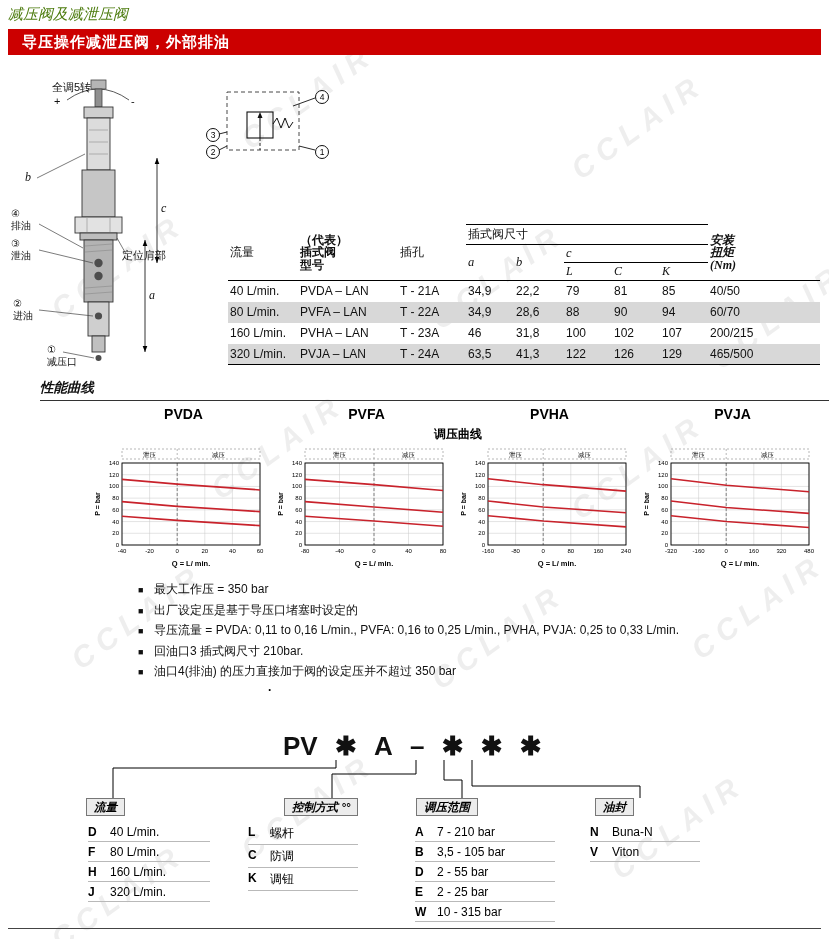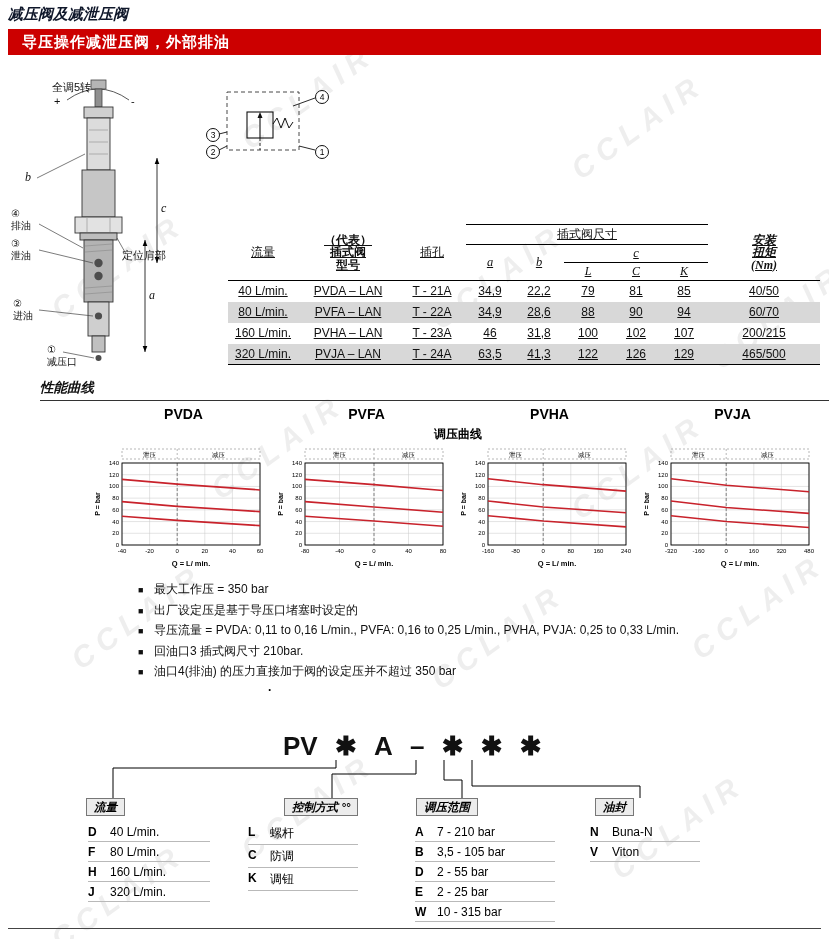--- a/index.html
+++ b/index.html
@@ -5,43 +5,43 @@
   * { margin:0; padding:0; box-sizing:border-box; }
   body { background:#888; font-family:"Liberation Sans", sans-serif; }
   .page { position:relative; width:829px; height:939px; background:#fff; overflow:hidden; margin:0 auto; }
 
   
   .wm { position:absolute; font-size:30px; font-weight:bold; font-style:italic;
         letter-spacing:7px; color:rgba(90,90,90,0.10); transform:rotate(-36deg);
         white-space:nowrap; pointer-events:none; }
 
   
-  .doc-title { position:absolute; left:8px; top:5px; font-size:15px; font-weight:bold;
-               font-style:italic; color:#0f172a; font-family:"Liberation Serif", serif; }
+  .doc-title { position:absolute; left:8px; top:5px; font-size:15px; font-weight:normal;
+               font-style:italic; color:#4d7c0f; font-family:"Liberation Serif", serif; }
   .banner { position:absolute; left:8px; top:29px; width:813px; height:26px;
             background:#cc0000; color:#fff; font-size:15px; font-weight:bold;
             line-height:26px; padding-left:14px; letter-spacing:1px; }
 
   
   .figure { position:absolute; left:5px; top:58px; width:212px; height:338px; }
   .figure svg { position:absolute; left:0; top:0; }
   .fig-label { position:absolute; font-size:11px; color:#111; line-height:11px; }
   .fig-dim { position:absolute; font-size:12px; font-style:italic;
              font-family:"Liberation Serif", serif; color:#111; }
   .port-label { position:absolute; font-size:10px; line-height:11.5px; color:#111; }
   .port-label span { display:block; }
 
   
   .symbol { position:absolute; left:205px; top:82px; width:140px; height:98px; }
 
   
   .spec-table { position:absolute; left:228px; top:224px; width:592px;
                 border-collapse:collapse; font-size:12px; color:#111; }
-  .spec-table th, .spec-table td { text-align:center; vertical-align:middle;
-                padding:1px 2px; font-weight:normal;text-decoration:underline; }
+  .spec-table th, .spec-table td { text-align:left; vertical-align:middle;
+                padding:1px 2px; font-weight:normal; }
   .spec-table thead th { height:16px; }
   .spec-table thead { border-bottom:1px solid #000; }
   .spec-table tbody { border-bottom:1px solid #000; }
   .spec-table tbody td { height:21px; }
   .spec-table tbody tr:nth-child(even) { background:#d8d8d8; }
   .hdr-b { font-weight:bold; }
   .hdr-stack span { display:block; line-height:12.5px; font-weight:bold; }
   .torque-stack span { font-style:italic; font-family:"Liberation Serif", serif; }
   .dimspan { border-top:1px solid #000; border-bottom:1px solid #000;
              font-weight:bold; font-size:12px; }

